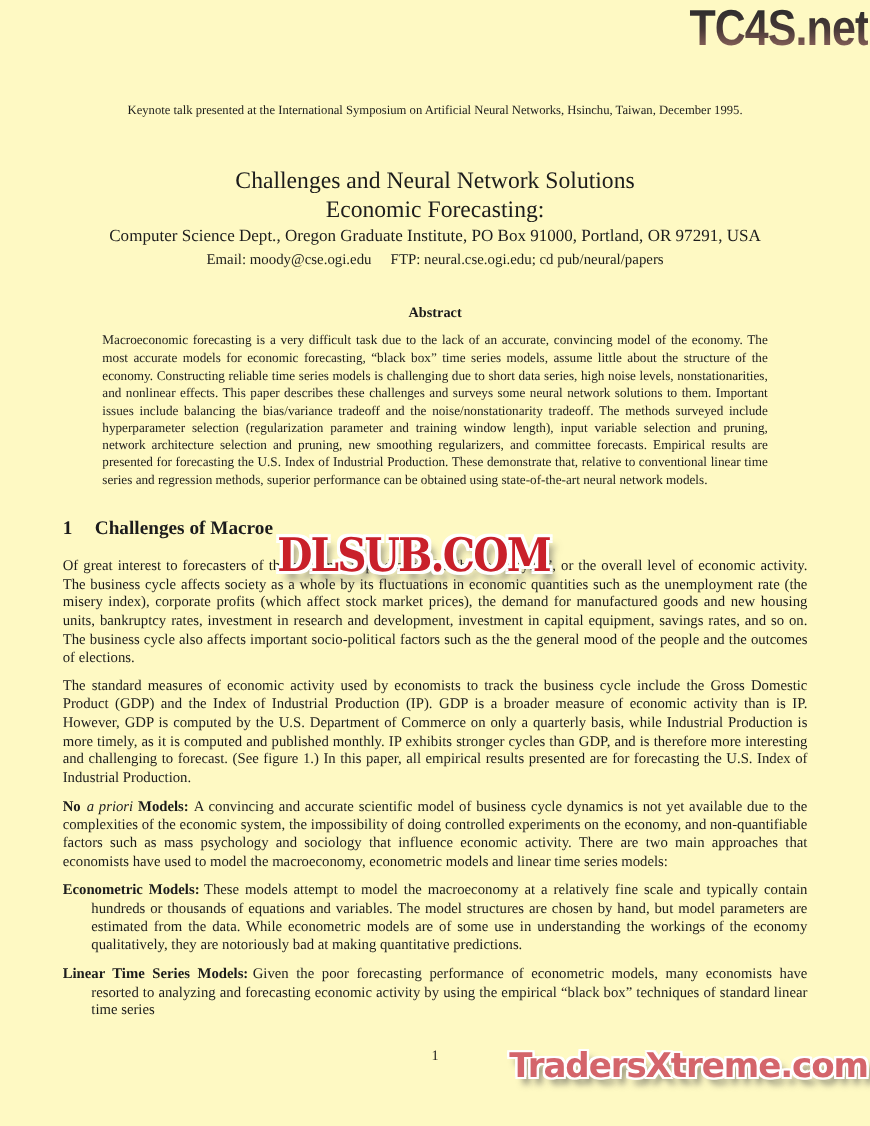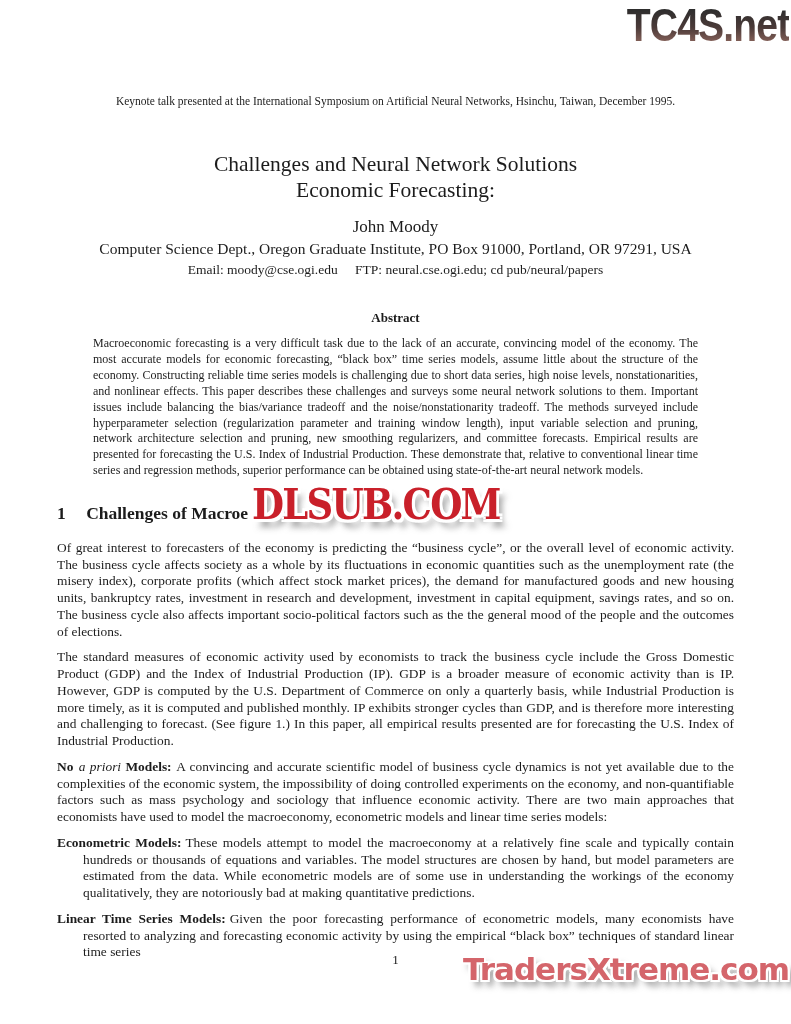--- a/index.html
+++ b/index.html
@@ -1,20 +1,20 @@
 <!DOCTYPE html>
 <html><head>
 <meta charset="utf-8">
 <style>
   html,body{margin:0;padding:0;background:#888;}
   .page{
     position:relative;
     width:791px;height:1024px;
     margin:0 auto;
-    background:#ffffff;
+    background:#fef9c3;
     overflow:hidden;
     font-family:"Liberation Serif", serif;
     color:#1c1c1c;
   }
   .content{padding:0 57px;}
   .note{margin:95px 0 0 0;text-align:center;font-size:11.5px;}
   .title{margin:44px 0 0 0;text-align:center;font-size:21.5px;line-height:1.22;font-weight:normal;}
   .author-name{margin:14px 0 0 0;text-align:center;font-size:17px;}
   .affil{margin:3px 0 0 0;text-align:center;font-size:15.5px;}
   .contact{margin:4px 0 0 0;text-align:center;font-size:13.5px;}
@@ -72,21 +72,20 @@
 
   <div class="content">
 
     <p class="note">Keynote talk presented at the International Symposium on Artificial Neural Networks, Hsinchu, Taiwan, December 1995.</p>
 
     <h1 class="title">
       <div>Challenges and Neural Network Solutions</div>
       <div>Economic Forecasting:</div>
     </h1>
 
-    <div class="author-name">John Moody</div>
     <div class="affil">Computer Science Dept., Oregon Graduate Institute, PO Box 91000, Portland, OR 97291, USA</div>
     <div class="contact">
       <span class="email">Email: moody@cse.ogi.edu</span>
       <span class="ftp">FTP: neural.cse.ogi.edu; cd pub/neural/papers</span>
     </div>
 
     <div class="abs-head">Abstract</div>
     <div class="abs-body">Macroeconomic forecasting is a very difficult task due to the lack of an accurate, convincing model of the economy.  The most accurate models for economic forecasting, “black box” time series models, assume little about the structure of the economy. Constructing reliable time series models is challenging due to short data series, high noise levels, nonstationarities, and nonlinear effects.  This paper describes these challenges and surveys some neural network solutions to them.  Important issues include balancing the bias/variance tradeoff and the noise/nonstationarity tradeoff.  The methods surveyed include hyperparameter selection (regularization parameter and training window length), input variable selection and pruning, network architecture selection and pruning, new smoothing regularizers, and committee forecasts.  Empirical results are presented for forecasting the U.S. Index of Industrial Production.  These demonstrate that, relative to conventional linear time series and regression methods, superior performance can be obtained using state-of-the-art neural network models.</div>
 
     <div class="sec-head">

